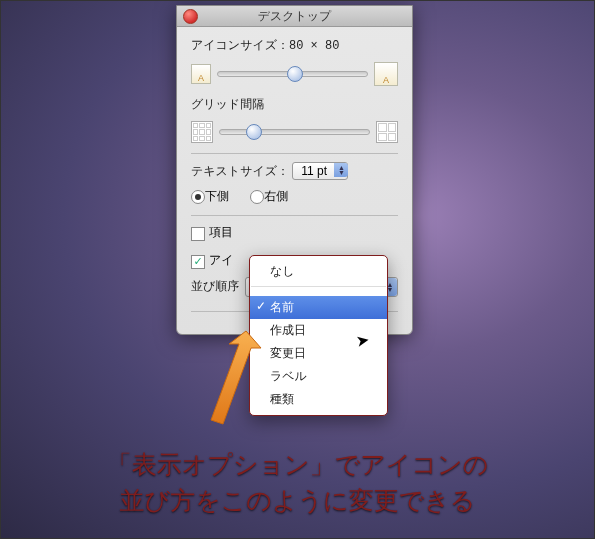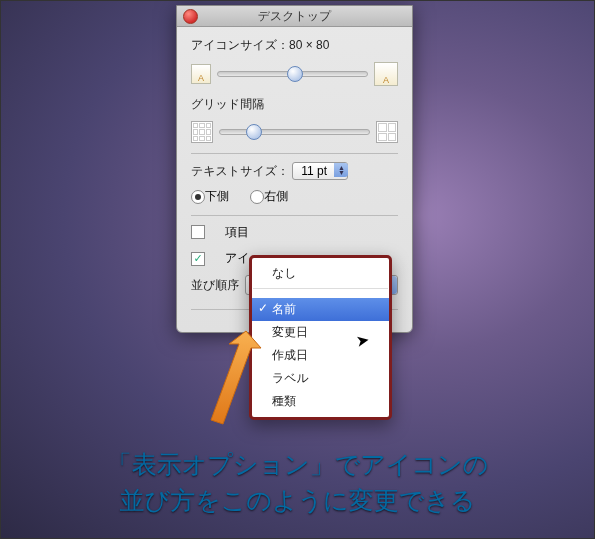--- a/index.html
+++ b/index.html
@@ -41,21 +41,21 @@
     width: 13px;
     height: 13px;
     border-radius: 50%;
     background: radial-gradient(circle at 35% 30%, #ff8a80, #d32f2f 70%);
     border: 1px solid #a03020;
   }
   .panel-body {
     padding: 10px 14px 14px 14px;
   }
   .row { margin-bottom: 8px; }
-  .label { color: #222; font-size: 12px; }
+  .label { color: #222; font-size: 12px; font-family: Liberation Mono, monospace; }
   .slider-row {
     display: flex;
     align-items: center;
     gap: 6px;
     margin: 4px 0 10px 0;
   }
   .slider-icon {
     width: 18px; height: 18px;
     background: linear-gradient(#fff,#f4ecd0);
     border: 1px solid #bba;
@@ -131,22 +131,22 @@
   .radio.selected .dot::after {
     content: "";
     position: absolute;
     left: 3px; top: 3px;
     width: 6px; height: 6px;
     background: #333;
     border-radius: 50%;
   }
   .checkbox {
     display: inline-flex;
-    align-items: center;
-    gap: 20px;
+    align-items: flex-end;
+    gap: 4px;
   }
   .checkbox .box {
     width: 12px; height: 12px;
     border: 1px solid #888;
     background: #fff;
     font-size: 11px;
     line-height: 11px;
     text-align: center;
     color: #2a7;
   }
@@ -172,21 +172,21 @@
     display: flex;
     flex-direction: column;
     justify-content: center;
   }
   .popup-menu {
     position: absolute;
     left: 248px;
     top: 254px;
     width: 137px;
     background: #fff;
-    border: 3px solid #7f1d1d;
+    border: 1px solid #7f1d1d;
     border-radius: 5px;
     box-shadow: 0 6px 18px rgba(0,0,0,0.4);
     padding: 4px 0;
     z-index: 5;
   }
   .menu-item {
     padding: 3px 8px 3px 20px;
     font-size: 12px;
     color: #222;
     position: relative;
@@ -224,21 +224,21 @@
     z-index: 6;
     pointer-events: none;
   }
   .caption {
     position: absolute;
     left: 0; right: 0;
     bottom: 20px;
     text-align: center;
     font-size: 25px;
     line-height: 1.45;
-    color: #0369a1;
+    color: #7f1d1d;
     font-weight: 500;
     text-shadow: 0 1px 2px rgba(0,0,0,0.7);
     font-family: "Hiragino Kaku Gothic Pro", sans-serif;
   }
 </style>
 </head>
 <body>
 
 <div class="panel">
   <div class="titlebar">
@@ -325,22 +325,22 @@
 
     <div class="divider" style="margin-top:14px"></div>
 
   </div>
 </div>
 
 <div class="popup-menu">
   <div class="menu-item">なし</div>
   <div class="menu-sep"></div>
   <div class="menu-item selected">名前</div>
+  <div class="menu-item">作成日</div>
   <div class="menu-item">変更日</div>
-  <div class="menu-item">作成日</div>
   <div class="menu-item">ラベル</div>
   <div class="menu-item">種類</div>
 </div>
 
 <div class="cursor">➤</div>
 
 <svg class="arrow-annot" viewBox="0 0 90 100">
   <defs>
     <linearGradient id="ag" x1="0" y1="1" x2="0" y2="0">
       <stop offset="0%" stop-color="#e07818"></stop>

